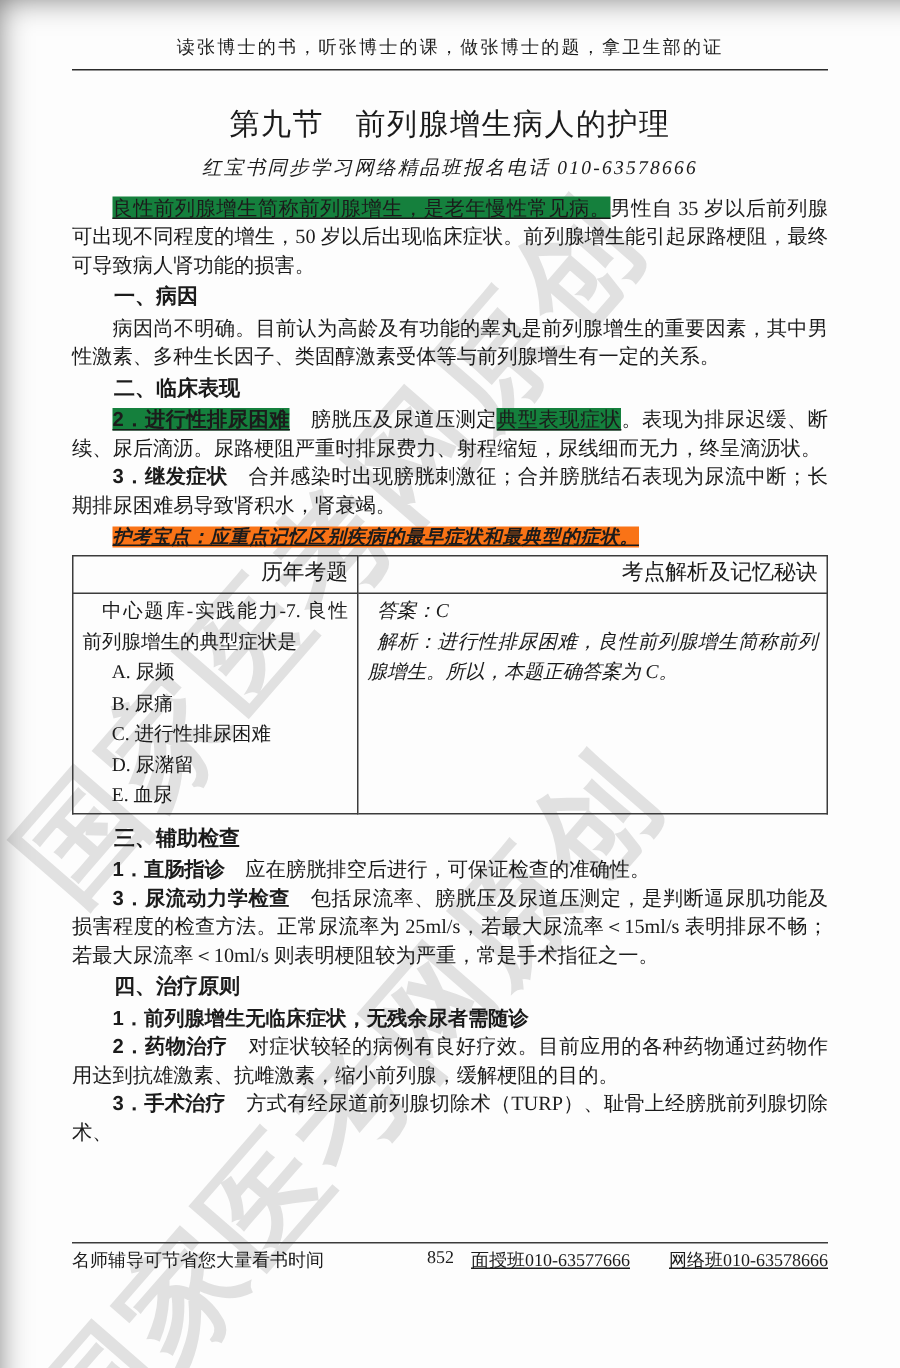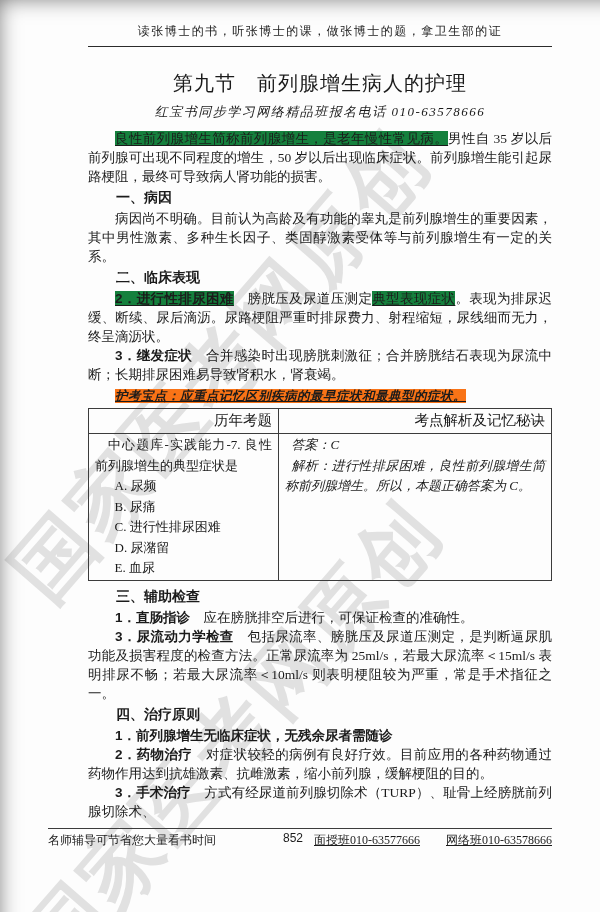--- a/index.html
+++ b/index.html
@@ -1,20 +1,20 @@
 <!DOCTYPE html>
 <html><head>
 <meta charset="utf-8">
 <style>
   html,body{margin:0;padding:0;}
   body{background:#ffffff;width:600px;height:912px;overflow:hidden;
        font-family:"Liberation Serif","DejaVu Serif",serif;color:#1b1b1b;}
   .page{position:relative;width:600px;height:912px;overflow:hidden;background:#fdfdfd;
         box-shadow:inset 14px 14px 22px -16px rgba(0,0,0,0.55);}
-  .content{position:relative;z-index:2;padding:24px 48px 0 48px;margin-left:40px;}
+  .content{position:relative;z-index:2;padding:24px 48px 0 48px;}
   
   .slogan{font-size:12px;text-align:center;letter-spacing:1.5px;line-height:15px;}
   .rule{border-bottom:1.6px solid #2b2b2b;margin-top:7px;}
   .title{margin-top:23px;text-align:center;font-family:"Liberation Sans","DejaVu Sans",sans-serif;
          font-weight:normal;font-size:20px;letter-spacing:1px;line-height:26px;}
   .subtitle{margin-top:7px;text-align:center;font-style:italic;font-size:13px;
             letter-spacing:1.5px;line-height:17px;}
   
   .body{margin-top:9px;font-size:13.5px;line-height:19px;text-align:justify;}
   .body p{margin:0;text-indent:2em;}
@@ -36,21 +36,21 @@
   .qtext{text-indent:1em;}
   .opt{padding-left:1.5em;}
   td.acell{font-size:13px;line-height:20.5px;font-style:italic;}
   .ans{text-indent:0.5em;}
   .analysis{text-indent:0.5em;}
   
   .footer{position:absolute;z-index:2;left:48px;right:48px;top:828px;
           border-top:1.2px solid #3c3c3c;padding-top:4px;font-size:12px;}
   .footer-row{position:relative;display:flex;justify-content:space-between;line-height:15px;}
   .pageno{position:absolute;left:50%;transform:translateX(-85%);top:-2px;
-          font-family:Liberation Sans, sans-serif;}
+          font-family:Liberation Serif, serif;}
   .phones span{margin-left:26px;text-decoration:underline;}
   
   .wm{position:absolute;z-index:1;white-space:nowrap;
       font-family:"Liberation Sans","DejaVu Sans",sans-serif;font-weight:bold;
       font-size:80px;color:rgba(60,60,60,0.14);letter-spacing:4px;
       transform-origin:0 100%;pointer-events:none;}
   .wm1{left:82px;top:886px;transform:rotate(-49deg);}
   .wm2{left:70px;top:516px;transform:rotate(-49deg);}
 </style>
 </head>

